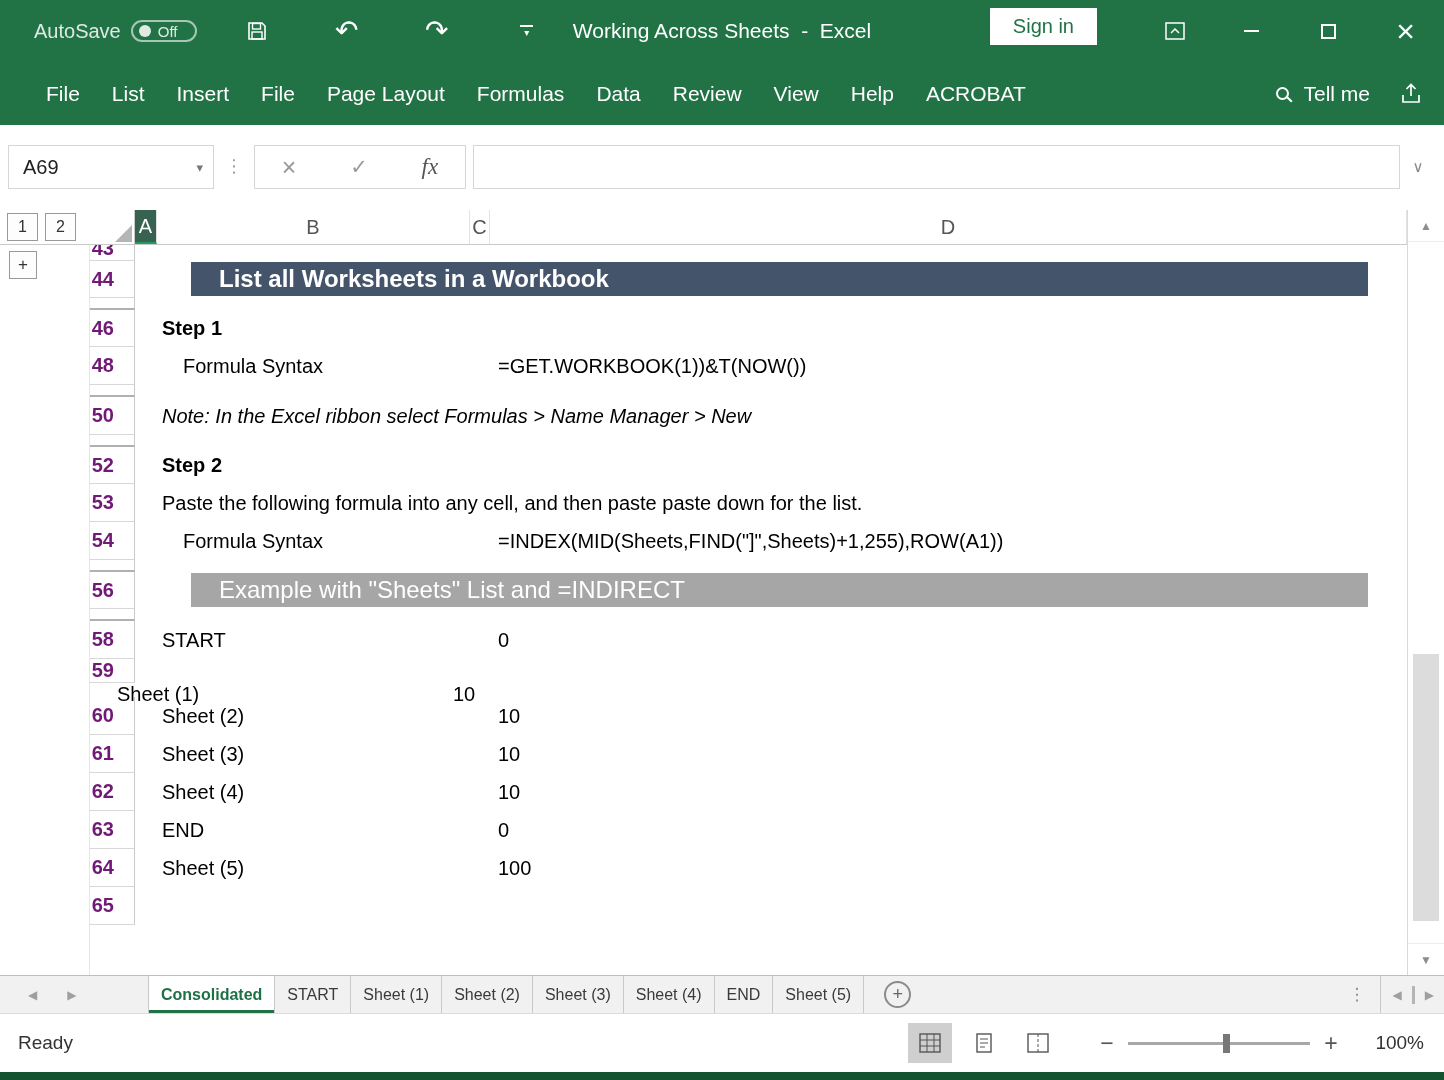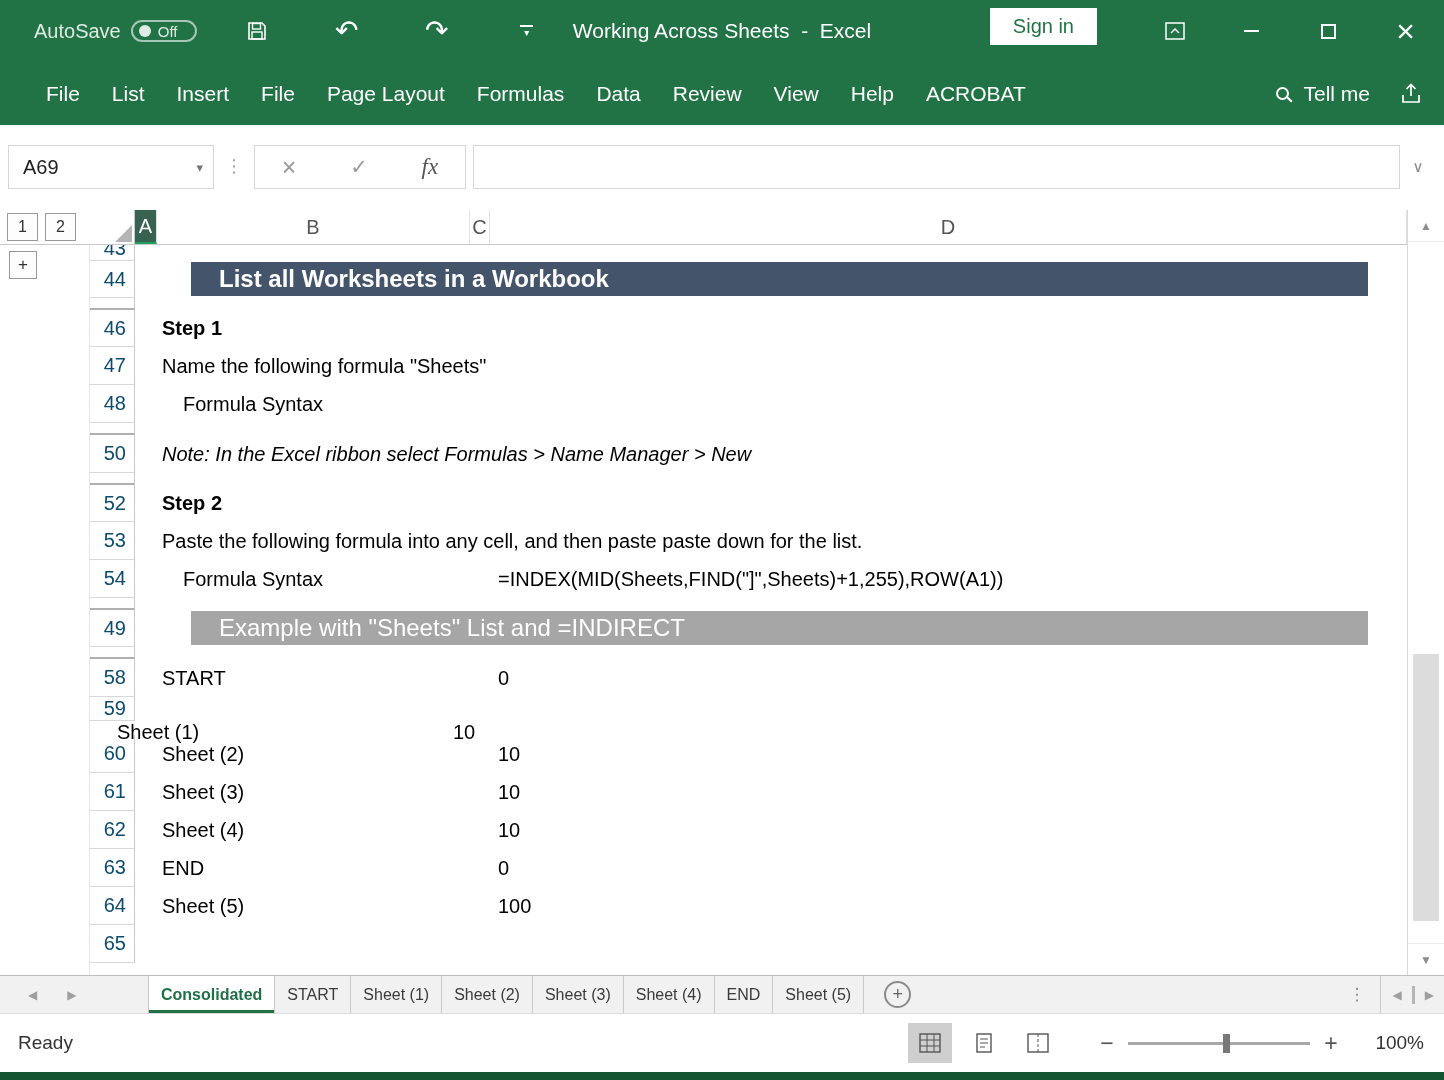--- a/index.html
+++ b/index.html
@@ -56,21 +56,21 @@
   .select-all-tri { position: absolute; right: 2px; bottom: 2px; width: 0; height: 0; border-left: 17px solid transparent; border-bottom: 17px solid #b5b5b5; }
   .col-headers { display: flex; flex: 1; }
   .col-header { display: flex; align-items: center; justify-content: center; font-size: 20px; color: #555; border-right: 1px solid #e2e2e2; height: 100%; cursor: pointer; }
   .col-header.selected { background: #37624f; color: #fff; border-bottom: 2px solid #1f9d63; }
 
   .grid-body { display: flex; height: 730px; margin-right: 37px; }
   .outline-gutter { width: 90px; flex: none; position: relative; border-right: 1px solid #e6e6e6; }
   .outline-expand { position: absolute; top: 6px; left: 9px; width: 28px; height: 28px; border: 1px solid #999; background: #fdfdfd; display: flex; align-items: center; justify-content: center; font-size: 17px; color: #333; cursor: pointer; }
   .rows-wrap { flex: 1; display: flex; flex-direction: column; overflow: hidden; }
   .grid-row { display: flex; flex: none; }
-  .row-num { width: 45px; flex: none; display: flex; align-items: center; justify-content: flex-end; padding-right: 8px; font-size: 20px; color: #0c4a6e; border-right: 1px solid #c9c9c9; border-bottom: 1px solid #d8d8d8; cursor: pointer; }
+  .row-num { width: 45px; flex: none; display: flex; align-items: center; justify-content: flex-end; padding-right: 20px; font-size: 20px; color: #701a75; border-right: 1px solid #c9c9c9; border-bottom: 1px solid #d8d8d8; cursor: pointer; font-weight: bold; }
   .kind-clip .row-num { align-items: flex-end; overflow: hidden; }
   .kind-hidden .row-num { border-bottom: 2px solid #b0b0b0; }
   .row-content { flex: 1; position: relative; display: flex; align-items: center; }
   .bar-fill { position: absolute; left: 20px; right: 39px; top: 1px; bottom: 2px; display: flex; align-items: center; padding-left: 28px; color: #fff; font-size: 24px; white-space: nowrap; margin-left: 36px; }
   .kind-bar-dark .bar-fill { background: #44546A; font-weight: bold; }
   .kind-bar-gray .bar-fill { background: #A6A6A6; }
   .cell-text { font-size: 20px; color: #000; margin-left: 27px; white-space: nowrap; }
   .kind-bold .cell-text { font-weight: bold; }
   .kind-italic .cell-text { font-style: italic; }
   .kind-formula .cell-text { margin-left: 48px; }
@@ -235,30 +235,25 @@
           <div class="grid-row kind-hidden" style="height: 12px;">
             <div class="row-num"></div>
             <div class="row-content"></div>
           </div>
           <div class="grid-row kind-bold" style="height: 37px;">
             <div class="row-num">46</div>
             <div class="row-content">
               <span class="cell-text">Step 1</span>
             </div>
           </div>
-          <div class="grid-row kind-text" style="height: 38px;">
-            <div class="row-num">47</div>
-            <div class="row-content">
-              <span class="cell-text">Name the following formula "Sheets"</span>
-            </div>
-          </div>
           <div class="grid-row kind-formula" style="height: 38px;">
             <div class="row-num">48</div>
             <div class="row-content">
               <span class="cell-text">Formula Syntax</span>
+              <span class="cell-value">=GET.WORKBOOK(1))&amp;T(NOW())</span>
             </div>
           </div>
           <div class="grid-row kind-hidden" style="height: 12px;">
             <div class="row-num"></div>
             <div class="row-content"></div>
           </div>
           <div class="grid-row kind-italic" style="height: 38px;">
             <div class="row-num">50</div>
             <div class="row-content">
               <span class="cell-text">Note: In the Excel ribbon select Formulas &gt; Name Manager &gt; New</span>
@@ -285,21 +280,21 @@
             <div class="row-content">
               <span class="cell-text">Formula Syntax</span>
               <span class="cell-value">=INDEX(MID(Sheets,FIND("]",Sheets)+1,255),ROW(A1))</span>
             </div>
           </div>
           <div class="grid-row kind-hidden" style="height: 12px;">
             <div class="row-num"></div>
             <div class="row-content"></div>
           </div>
           <div class="grid-row kind-bar-gray" style="height: 37px;">
-            <div class="row-num">49</div>
+            <div class="row-num">56</div>
             <div class="row-content">
               <div class="bar-fill">Example with "Sheets" List and =INDIRECT</div>
             </div>
           </div>
           <div class="grid-row kind-hidden" style="height: 12px;">
             <div class="row-num"></div>
             <div class="row-content"></div>
           </div>
           <div class="grid-row kind-data" style="height: 38px;">
             <div class="row-num">58</div>

